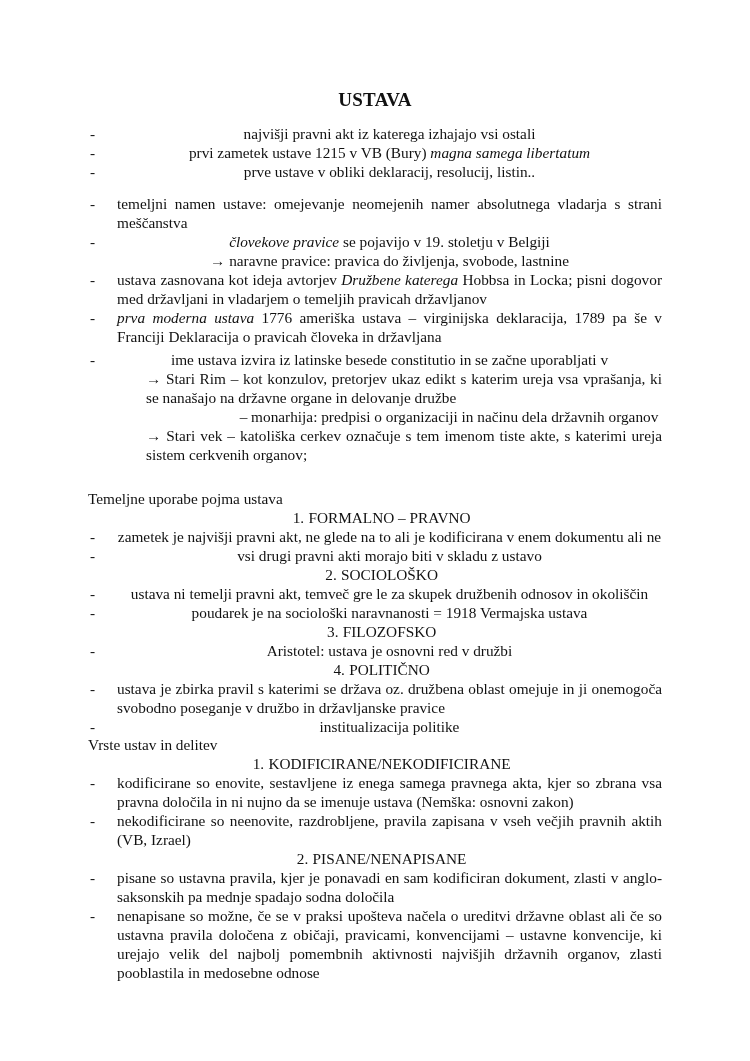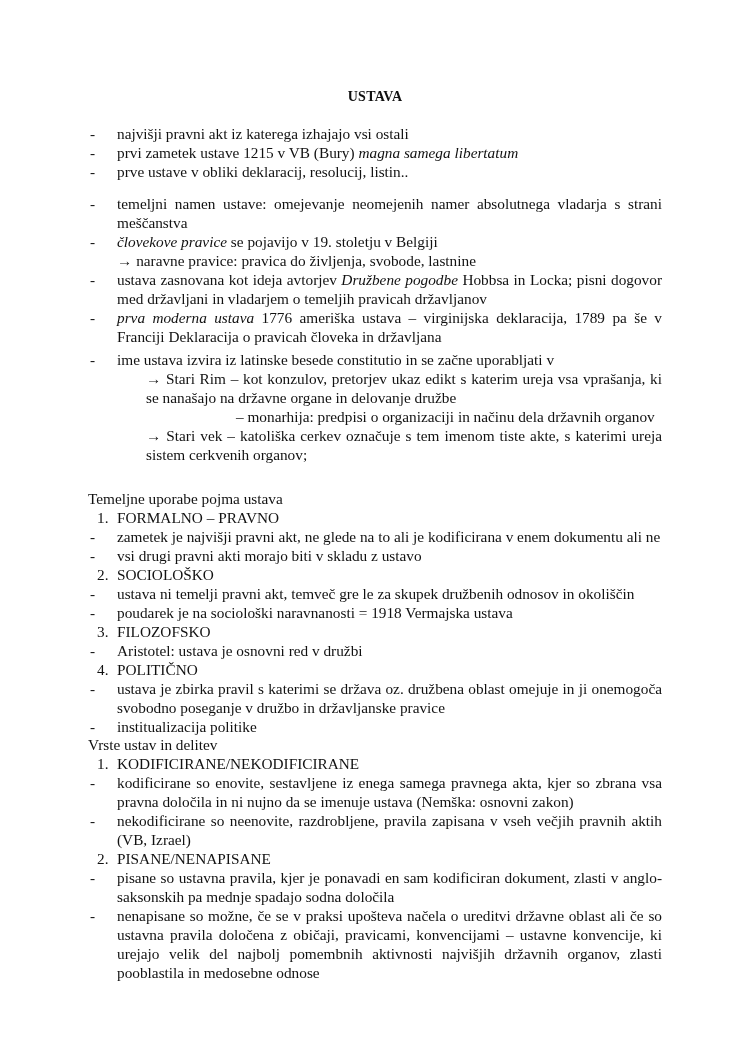--- a/index.html
+++ b/index.html
@@ -1,21 +1,21 @@
 <!DOCTYPE html>
 <html><head>
 <meta charset="utf-8">
 <style>
   html, body { margin:0; padding:0; background:#ffffff; }
   body { width:750px; height:1061px; position:relative; overflow:hidden;
          font-family:"Liberation Serif","DejaVu Serif",serif; color:#111; font-size:15.3px; }
   .page { position:absolute; left:0; top:0; width:750px; height:1061px; }
-  .title { position:absolute; top:89px; left:0; width:750px; text-align:center; font-weight:bold; font-size:14px; letter-spacing:0.3px; }
+  .title { position:absolute; top:89px; left:0; width:750px; text-align:center; font-weight:bold; font-size:19px; letter-spacing:0.3px; }
   .blk { position:absolute; left:88px; width:574px; }
-  .row { position:relative; line-height:19px; }
+  .row { position:relative; line-height:19px;text-align:center; }
   .row.dash { padding-left:29px; }
   .row.dash::before { content:"-"; position:absolute; left:2px; top:0; }
   .row.just { text-align:justify; text-align-last:left; }
   .row.arrow1 { padding-left:29px; }
   .row.arrow2 { padding-left:58px; text-align:justify; text-align-last:left; }
   .row.mono { padding-left:148px; }
   .row.num { padding-left:9px; }
   .row.num .n { display:inline-block; width:20px; }
   .heading { font-weight:normal; line-height:19px; }
   i { font-style:italic; }
@@ -30,21 +30,21 @@
   <div class="blk" style="top:124px;">
     <div class="row dash">najvišji pravni akt iz katerega izhajajo vsi ostali</div>
     <div class="row dash"><span>prvi zametek ustave 1215 v VB (Bury) </span><i>magna samega libertatum</i></div>
     <div class="row dash">prve ustave v obliki deklaracij, resolucij, listin..</div>
   </div>
 
   <div class="blk" style="top:194px;">
     <div class="row dash just">temeljni namen ustave: omejevanje neomejenih namer absolutnega vladarja s strani meščanstva</div>
     <div class="row dash"><i>človekove pravice</i><span> se pojavijo v 19. stoletju v Belgiji</span></div>
     <div class="row arrow1"><span>→</span> <span>naravne pravice: pravica do življenja, svobode, lastnine</span></div>
-    <div class="row dash just"><span>ustava zasnovana kot ideja avtorjev </span><i>Družbene pogodbe</i><span> Hobbsa in Locka; pisni dogovor med državljani in vladarjem o temeljih pravicah državljanov</span></div>
+    <div class="row dash just"><span>ustava zasnovana kot ideja avtorjev </span><i>Družbene katerega</i><span> Hobbsa in Locka; pisni dogovor med državljani in vladarjem o temeljih pravicah državljanov</span></div>
     <div class="row dash just"><i>prva moderna ustava</i><span> 1776 ameriška ustava – virginijska deklaracija, 1789 pa še v Franciji Deklaracija o pravicah človeka in državljana</span></div>
   </div>
 
   <div class="blk" style="top:350px;">
     <div class="row dash">ime ustava izvira iz latinske besede constitutio in se začne uporabljati v</div>
     <div class="row arrow2"><span>→</span> <span>Stari Rim – kot konzulov, pretorjev ukaz edikt s katerim ureja vsa vprašanja, ki se nanašajo na državne organe in delovanje družbe</span></div>
     <div class="row mono">– monarhija: predpisi o organizaciji   in načinu dela državnih organov</div>
     <div class="row arrow2"><span>→</span> <span>Stari vek – katoliška cerkev označuje s tem imenom tiste akte, s katerimi ureja sistem cerkvenih organov;</span></div>
   </div>
 

